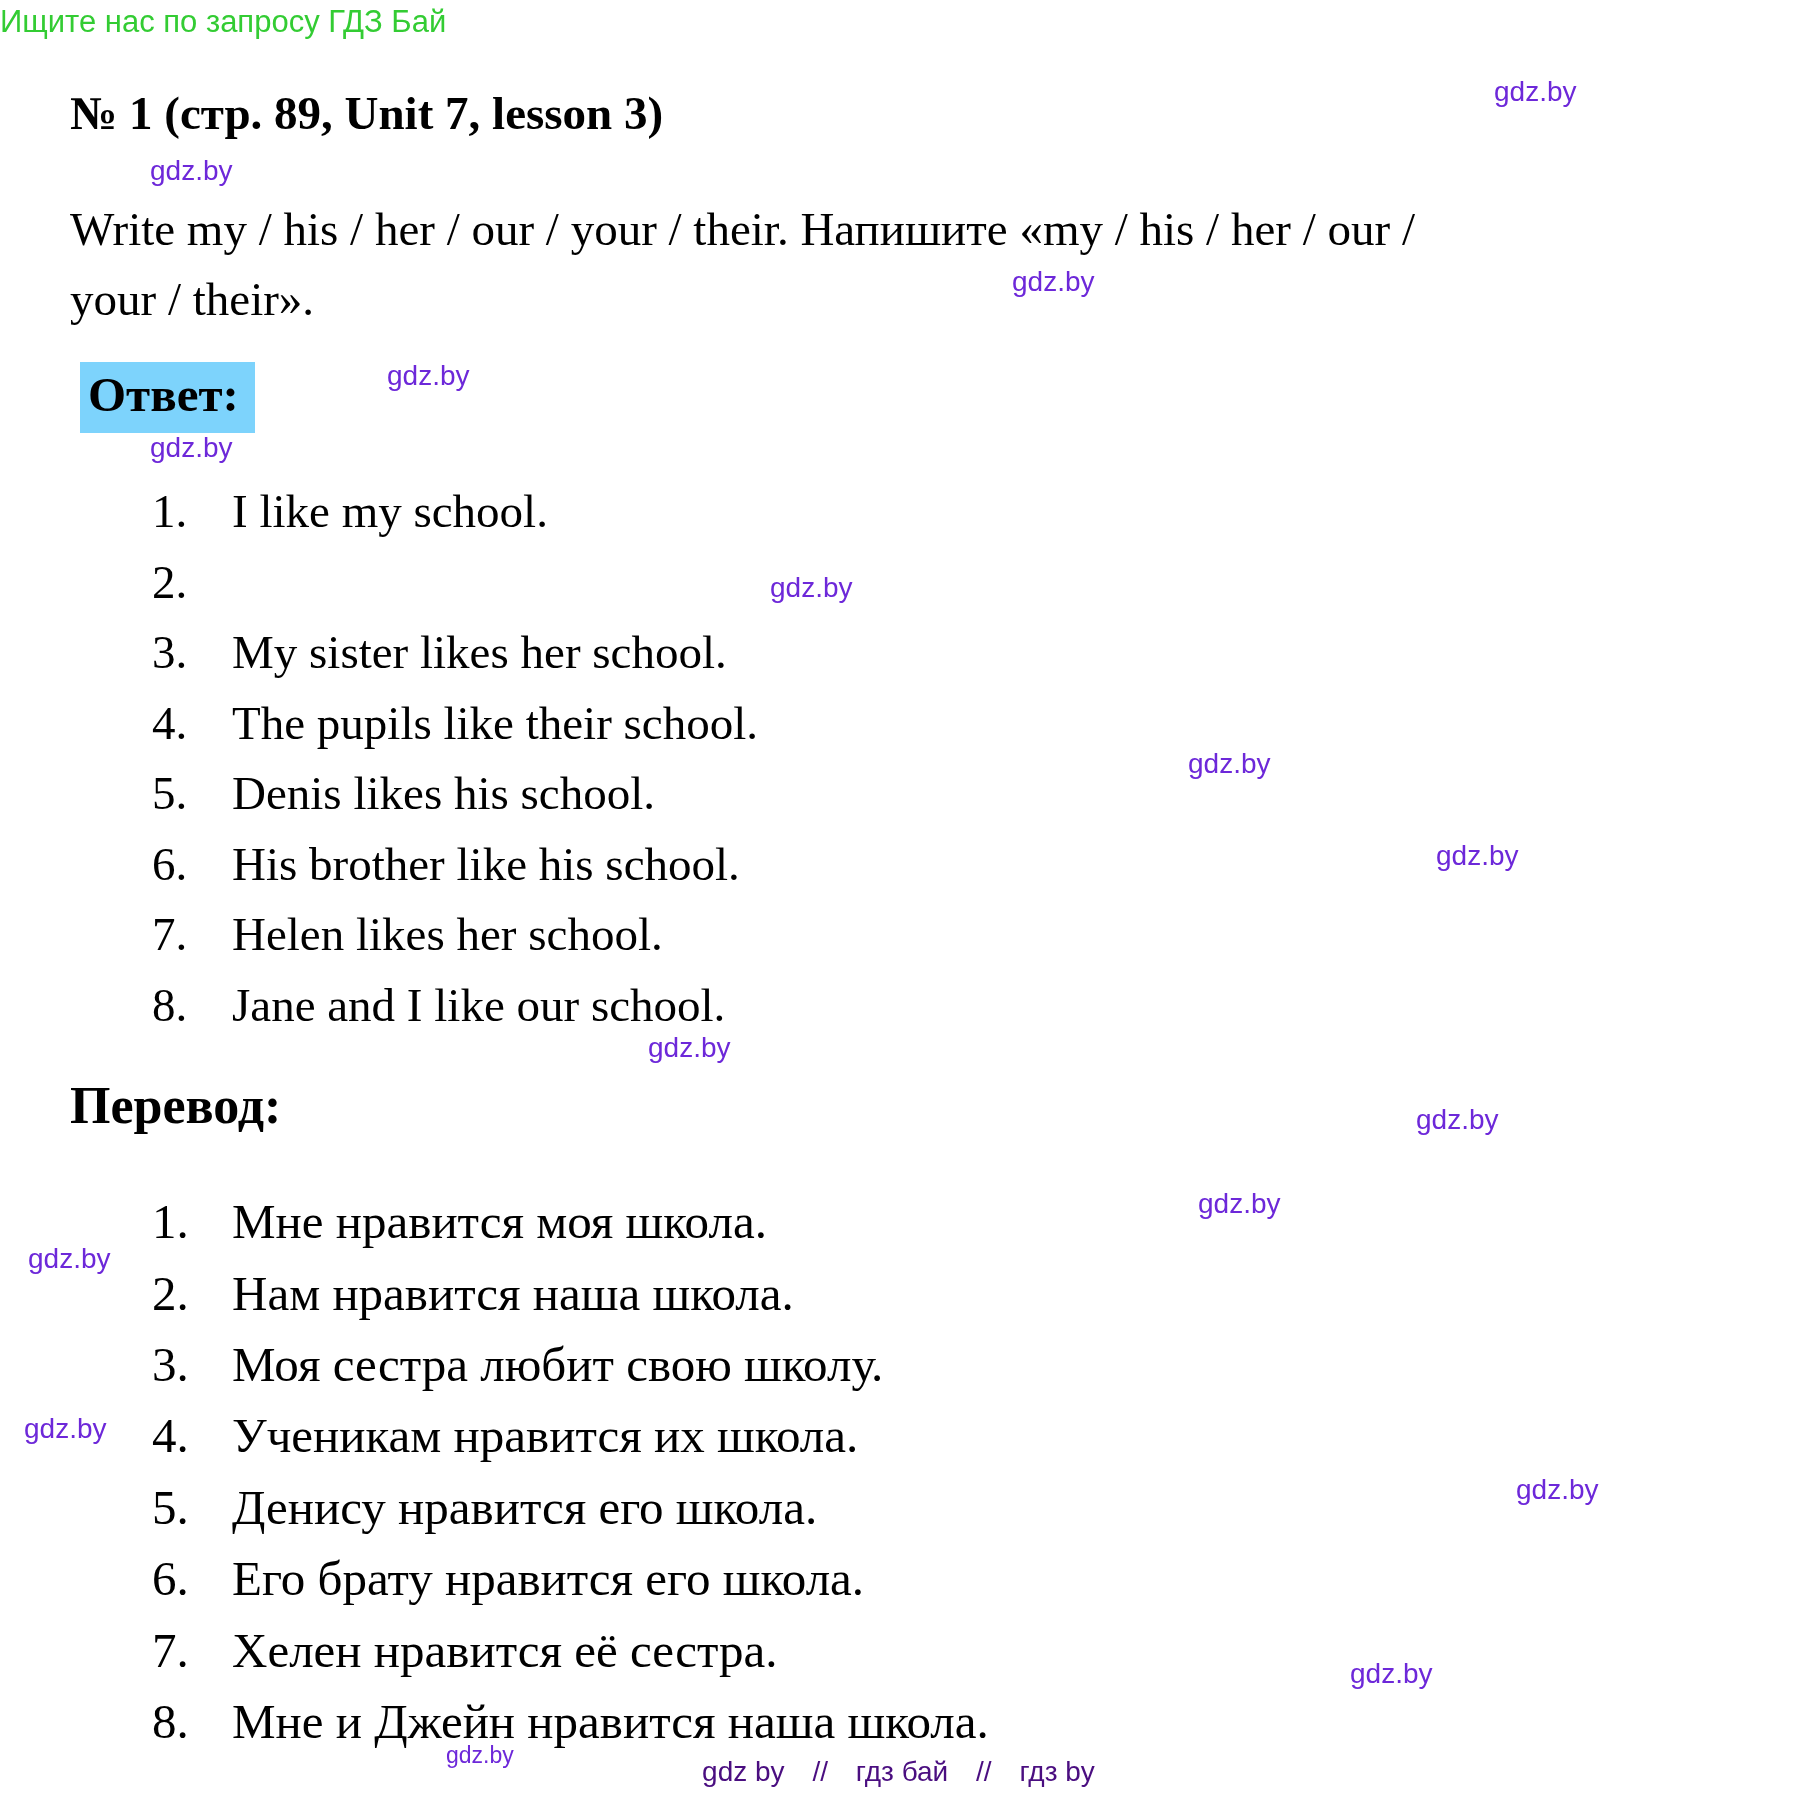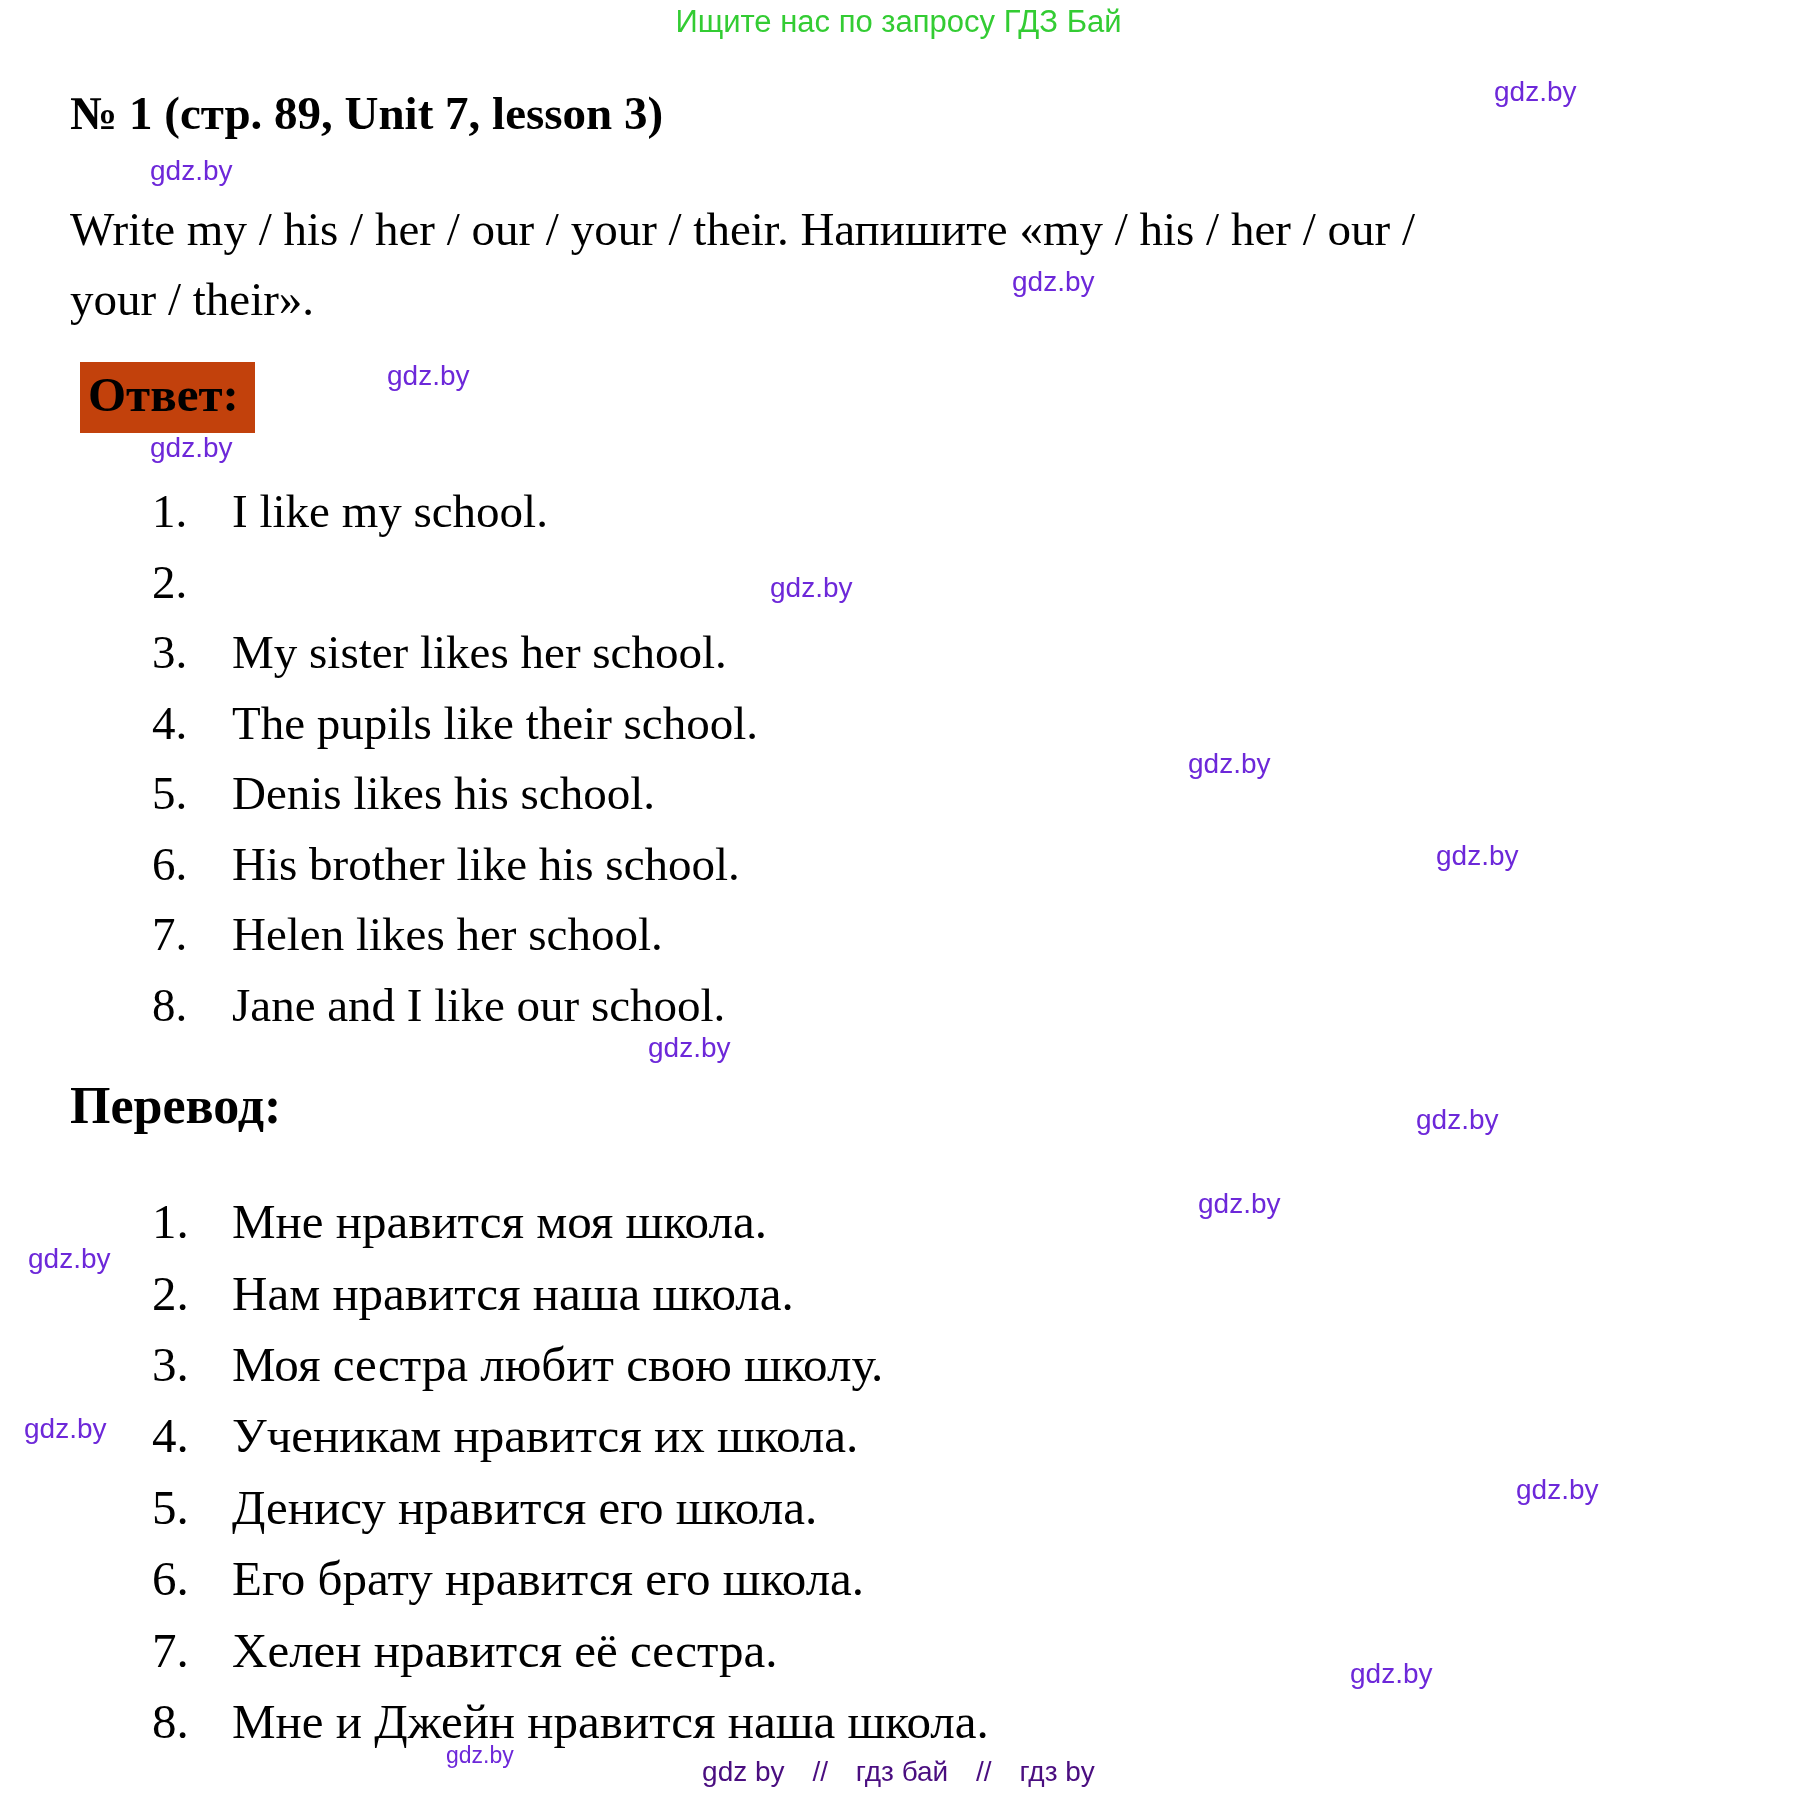--- a/index.html
+++ b/index.html
@@ -3,41 +3,41 @@
 <meta charset="utf-8">
 <style>
   html,body { margin:0; padding:0; background:#ffffff; }
   .page {
     position:relative; width:1797px; height:1818px;
     background:#ffffff; overflow:hidden;
     font-family:"Liberation Serif", serif; color:#000000;
   }
   .promo {
     position:absolute; top:4px; left:0; width:100%;
-    text-align:center;
+    text-align:left;
     font-family:"Liberation Sans", sans-serif;
     font-size:31px; color:#33cc33;
   }
   .wm {
     position:absolute;
     font-family:"Liberation Sans", sans-serif;
     font-size:28px; color:#6d28d9; white-space:nowrap;
   }
   .wm.small { font-size:23px; }
   .title {
     position:absolute; left:70px; top:86px;
     font-weight:bold; font-size:47px; white-space:nowrap;
   }
   .task {
     position:absolute; left:70px; top:194px; width:1730px;
     font-size:47px; line-height:70px;
   }
   .answer-label {
     position:absolute; left:80px; top:362px;
-    background:#c2410c;
+    background:#7dd3fc;
     font-weight:bold; font-size:49px;
     padding:4px 16px 10px 8px;
   }
   .translation-label {
     position:absolute; left:70px; top:1076px;
     font-weight:bold; font-size:52px;
   }
   ol.list {
     position:absolute; left:152px; margin:0; padding:0; list-style:none;
   }

